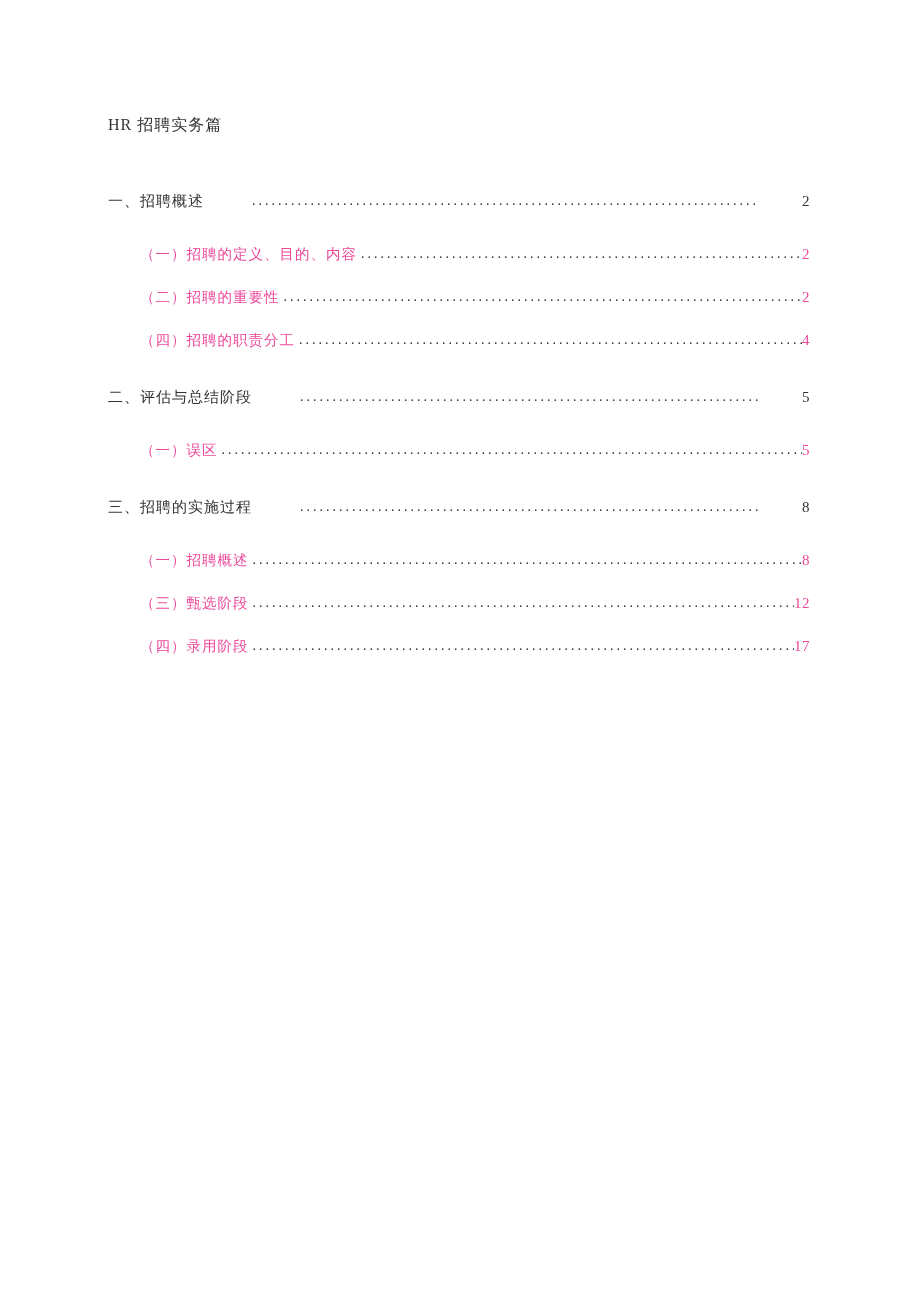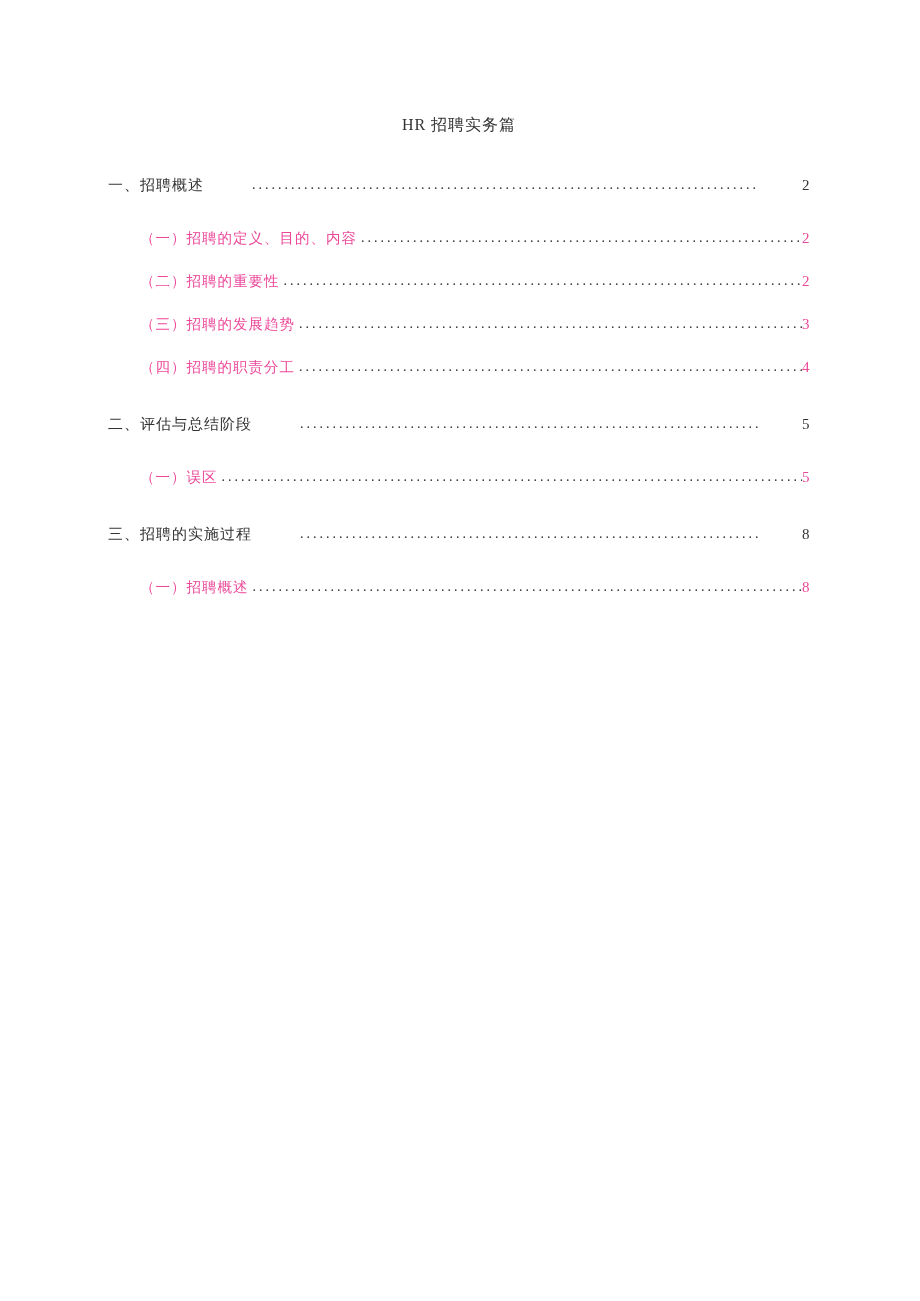--- a/index.html
+++ b/index.html
@@ -9,24 +9,24 @@
     }
     body {
       width: 920px;
       height: 1301px;
       background: #ffffff;
       font-family: "SimSun", "宋体", serif;
       color: #333333;
       padding: 115px 110px 0 108px;
     }
     .title {
-      text-align: center;
+      text-align: left;
       font-size: 16px;
       color: #333333;
-      margin-bottom: 40px;
+      margin-bottom: 56px;
       letter-spacing: 1px;
     }
     .toc-section {
       margin-bottom: 38px;
     }
     .toc-section:last-child {
       margin-bottom: 0;
     }
     .toc-level1 {
       display: flex;
@@ -86,25 +86,20 @@
     <span class="toc-label">（一）招聘的定义、目的、内容</span>
     <span class="toc-dots"></span>
     <span class="toc-page">2</span>
   </div>
   <div class="toc-level2">
     <span class="toc-label">（二）招聘的重要性</span>
     <span class="toc-dots"></span>
     <span class="toc-page">2</span>
   </div>
   <div class="toc-level2">
-    <span class="toc-label">（三）招聘的发展趋势</span>
-    <span class="toc-dots"></span>
-    <span class="toc-page">3</span>
-  </div>
-  <div class="toc-level2">
     <span class="toc-label">（四）招聘的职责分工</span>
     <span class="toc-dots"></span>
     <span class="toc-page">4</span>
   </div>
 </div>
 
 <div class="toc-section">
   <div class="toc-level1">
     <span class="toc-label">二、评估与总结阶段</span>
     <span class="toc-dots"></span>
@@ -121,13 +116,23 @@
   <div class="toc-level1">
     <span class="toc-label">三、招聘的实施过程</span>
     <span class="toc-dots"></span>
     <span class="toc-page">8</span>
   </div>
   <div class="toc-level2">
     <span class="toc-label">（一）招聘概述</span>
     <span class="toc-dots"></span>
     <span class="toc-page">8</span>
   </div>
+  <div class="toc-level2">
+    <span class="toc-label">（三）甄选阶段</span>
+    <span class="toc-dots"></span>
+    <span class="toc-page">12</span>
+  </div>
+  <div class="toc-level2">
+    <span class="toc-label">（四）录用阶段</span>
+    <span class="toc-dots"></span>
+    <span class="toc-page">17</span>
+  </div>
 </div>
 
 </body></html>

